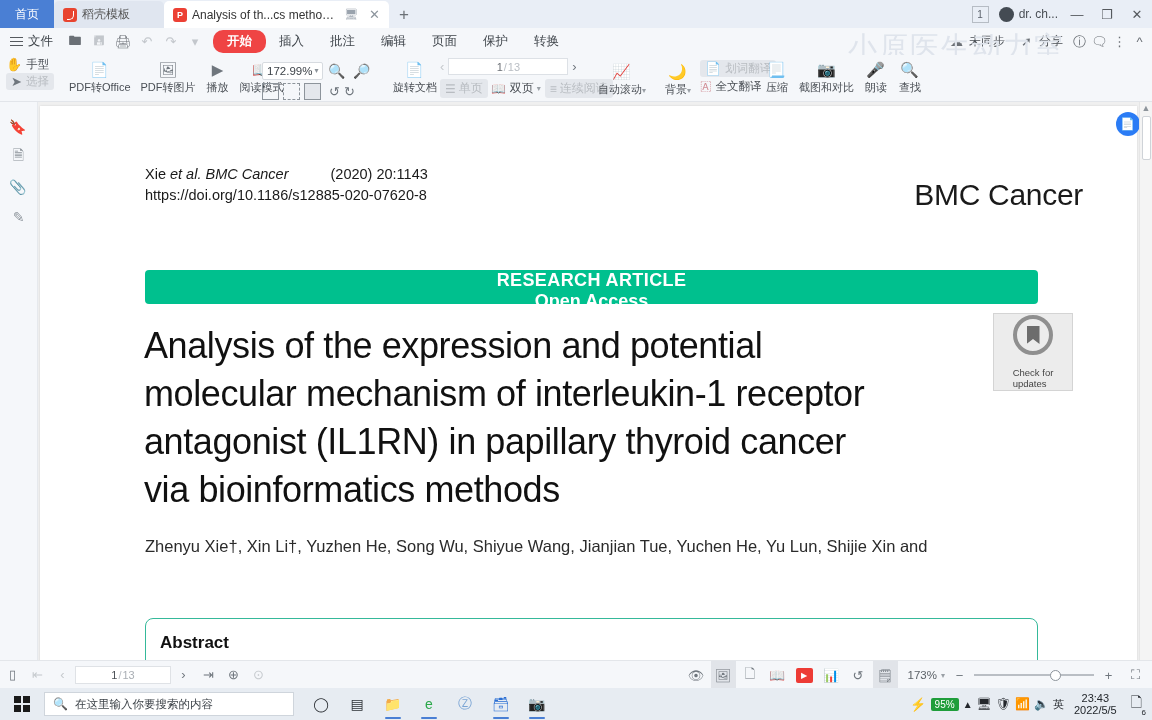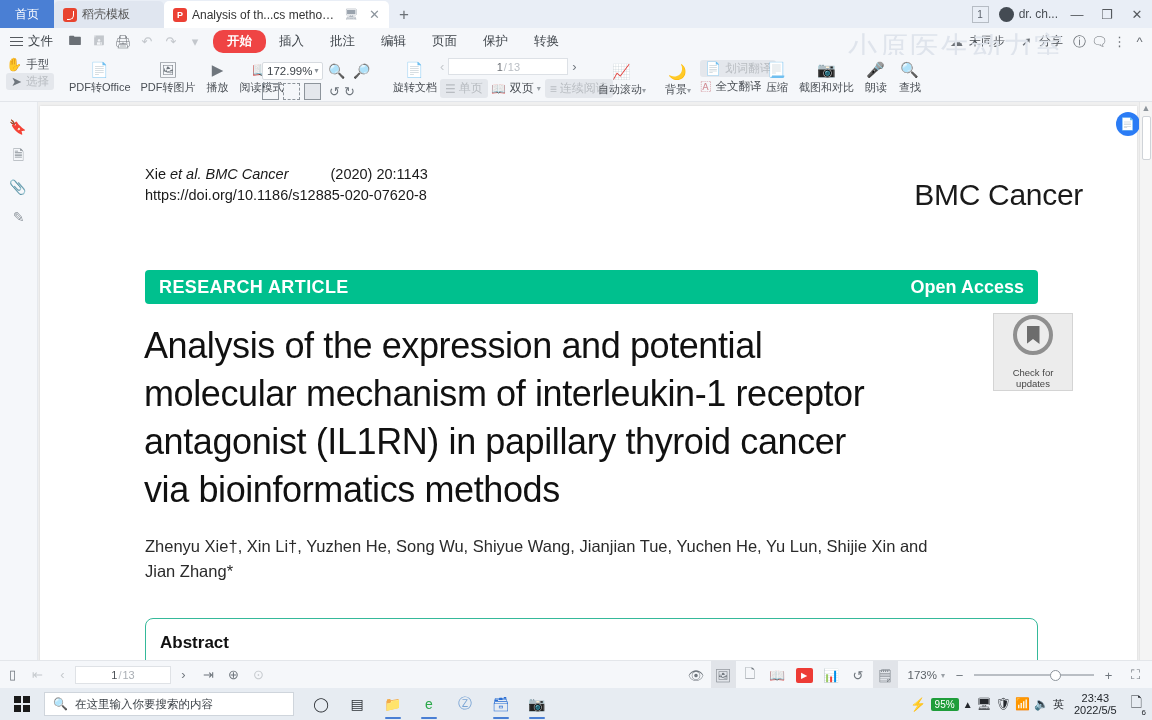--- a/index.html
+++ b/index.html
@@ -107,35 +107,35 @@
   .page{ position:absolute; left:2px; top:4px; width:1097px; height:600px; background:#fff;
          box-shadow:0 0 2px rgba(0,0,0,.12); }
   .jhdr{ position:absolute; left:105px; top:58px; font-family:"Liberation Sans",sans-serif;
          font-size:14.5px; color:#1a1a1a; line-height:21px;}
   .jhdr .it{ font-style:italic;text-align:right; }
   .jhdr .vol{ margin-left:38px; }
   .bmc{ position:absolute; right:54px; top:72px; font-size:30px; color:#1a1a1a;
         letter-spacing:-0.3px;}
   .banner{ position:absolute; left:105px; top:164px; width:893px; height:34px;
            border-radius:4px; display:flex; align-items:center; justify-content:space-between;
-           padding:0 14px; color:#fff; }
+           padding:0 14px; color:#fff;flex-direction:column; }
   .banner .l{ font-size:18px; font-weight:bold; letter-spacing:.4px;}
   .banner .r{ font-size:18px; font-weight:bold;}
   .title{ position:absolute; left:104px; top:216px; width:725px;
           font-size:36px; line-height:48px; color:#111; letter-spacing:-0.4px;}
   .authors{ position:absolute; left:105px; top:428px; width:820px;
             font-size:16.5px; line-height:25px; color:#2b2b2b;}
   .updbox{ position:absolute; right:64px; top:207px; width:80px;height:78px;
            background:#ececec; border:1px solid #d4d4d4; display:flex; flex-direction:column;
            align-items:center; justify-content:center; }
   .updcirc{ width:40px;height:40px;border-radius:50%;border:4px solid #8f8f8f;
             display:flex;align-items:center;justify-content:center; }
   .updcirc .bm{ width:13px;height:18px;background:#6d6d6d;
         clip-path:polygon(0 0,100% 0,100% 100%,50% 72%,0 100%);}
-  .updbox .ut{ font-size:9.5px; color:#444; text-align:center; line-height:11px; margin-top:12px;}
+  .updbox .ut{ font-size:9.5px; color:#444; text-align:left; line-height:11px; margin-top:12px;}
   .abs{ position:absolute; left:105px; top:512px; width:893px; height:78px;
         border:1.5px solid #35b99a; border-radius:8px; }
   .abs .at{ font-size:17px; font-weight:bold; color:#111; margin:14px 0 0 14px;}
 
   
   .fab{ position:absolute; right:12px; top:10px; width:24px;height:24px;border-radius:50%;
         background:#2b7cf5; display:flex;align-items:center;justify-content:center;
         color:#fff;font-size:12px;}
   
   .vsb{ position:absolute; right:0; top:0; width:13px; height:558px; background:#f4f4f4;
@@ -435,21 +435,20 @@
             <span class="bm"></span>
           </div>
         <div class="ut">
           <span>Check for</span><br>
           <span>updates</span>
         </div>
       </div>
 
       <div class="authors">
         <div>Zhenyu Xie†, Xin Li†, Yuzhen He, Song Wu, Shiyue Wang, Jianjian Tue, Yuchen He, Yu Lun, Shijie Xin and</div>
-        <div>Jian Zhang*</div>
       </div>
 
       <div class="abs">
         <div class="at">Abstract</div>
       </div>
     </div>
 
     <div class="fab">📄</div>
 
     <div class="vsb">

